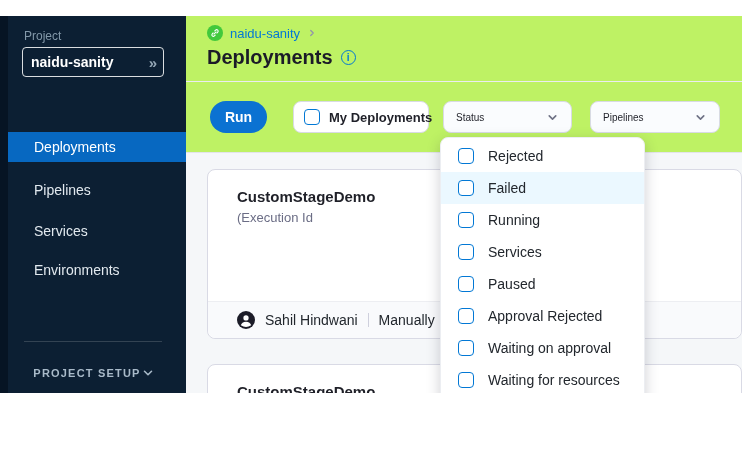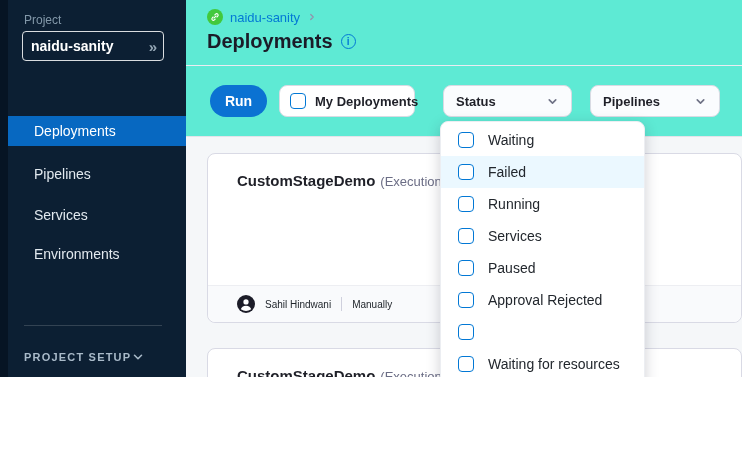--- a/index.html
+++ b/index.html
@@ -1,83 +1,83 @@
 <!DOCTYPE html>
 <html><head>
 <meta charset="utf-8">
 <style>
   * { margin:0; padding:0; box-sizing:border-box; }
   body { font-family:"Liberation Sans", sans-serif; background:#fff; }
-  .screen { position:relative; width:742px; height:377px; overflow:hidden; background:#5eead4; }
+  .screen { position:relative; width:742px; height:377px; overflow:hidden; background:#bef264;margin-top:16px; }
 
   
   .sidebar { position:absolute; left:0; top:0; width:186px; height:463px; background:#0c1f33; }
   .edge-strip { position:absolute; left:0; top:0; width:8px; height:463px; background:#061424; }
   .proj-label { position:absolute; left:24px; top:13px; font-size:12px; color:#8398a9; }
   .proj-box { position:absolute; left:22px; top:31px; width:142px; height:30px;
     border:1px solid rgba(255,255,255,.85); border-radius:4px; display:flex; align-items:center; padding:0 8px; }
   .proj-box input { flex:1; min-width:0; background:transparent; border:none; outline:none;
     color:#fff; font-size:14px; font-weight:700; font-family:"Liberation Sans", sans-serif; }
   .dbl-chevron { color:#93a5b4; font-size:15px; font-weight:700; letter-spacing:-2px; cursor:pointer; }
   .nav-item { position:absolute; left:8px; width:178px; height:28px; display:flex; align-items:center;
     padding-left:26px; color:#e2e9ef; font-size:14px; font-weight:500; cursor:pointer; }
   .nav-item.active { background:#0768c1; height:30px; color:#fff; }
   .side-divider { position:absolute; left:24px; top:325px; width:138px; height:1px; background:rgba(255,255,255,.16); }
   .section-row { position:absolute; left:24px; top:348px; width:140px; height:18px; display:flex;
-    align-items:center; justify-content:flex-start; cursor:pointer; }
+    align-items:center; justify-content:center; cursor:pointer; }
   .section-label { color:#a9bac9; font-size:11px; font-weight:700; letter-spacing:1.2px; }
   .chev { width:14px; height:14px; color:#a9bac9; }
 
   
   .breadcrumb { position:absolute; left:207px; top:9px; display:flex; align-items:center; gap:7px; }
   .green-dot { width:16px; height:16px; border-radius:50%; background:#42c93c; display:flex;
     align-items:center; justify-content:center; }
   .green-dot svg { width:10px; height:10px; }
   .crumb-link { color:#0278d5; font-size:13px; font-weight:500; cursor:pointer; }
   .crumb-chev { width:10px; height:10px; color:#9293ab; transform:rotate(-90deg); }
   .title-row { position:absolute; left:207px; top:30px; display:flex; align-items:center; gap:8px; }
   .page-title { font-size:20px; font-weight:700; color:#1b1b28; }
   .info-icon { width:15px; height:15px; border:1.4px solid #0278d5; border-radius:50%; color:#0278d5;
     font-size:10px; font-weight:700; display:flex; align-items:center; justify-content:center; cursor:pointer; }
 
   
   .toolbar-sep { position:absolute; left:186px; top:65px; width:556px; height:1px; background:#ebecf1; }
   .run-btn { position:absolute; left:210px; top:85px; width:57px; height:32px; background:#0b72d2;
     border:none; border-radius:16px; color:#fff; font-size:14px; font-weight:700; cursor:pointer;
     font-family:"Liberation Sans", sans-serif; }
-  .mydep { position:absolute; left:279px; top:85px; width:136px; height:32px; background:#fff;
+  .mydep { position:absolute; left:293px; top:85px; width:136px; height:32px; background:#fff;
     border:1px solid #d8dbe3; border-radius:8px; display:flex; align-items:center; gap:9px;
     padding:0 10px; cursor:pointer; }
   .cb { width:16px; height:16px; min-width:16px; background:#fff; border:1.6px solid #0278d5;
     border-radius:4px; cursor:pointer; }
   .mydep-label { font-size:13px; font-weight:600; color:#1f2028; white-space:nowrap; }
   .select { position:absolute; top:85px; height:32px; background:#fafcfe; border:1px solid #d8dbe3;
     border-radius:8px; display:flex; align-items:center; justify-content:space-between;
     padding:0 12px; cursor:pointer; }
   .select-status { left:443px; width:129px; }
   .select-pipelines { left:590px; width:130px; }
-  .select-label { font-size:13px; font-weight:700; color:#1f2028; }
+  .select-label { font-size:10px; font-weight:400; color:#1f2028; }
   .select .chev { color:#6f7286; width:13px; height:13px; }
 
   
   .content-bg { position:absolute; left:186px; top:136px; width:556px; height:327px;
     background:#f5f7f9; border-top:1px solid #e3e4ea; }
   .card { position:absolute; left:207px; width:535px; background:#fff; border:1px solid #d9dae5;
     border-radius:8px; }
   .card1 { top:153px; height:170px; }
   .card2 { top:348px; height:130px; }
   .card-title { position:absolute; left:29px; top:18px; display:flex; align-items:baseline; gap:5px;
-    white-space:nowrap; overflow:hidden; }
+    white-space:nowrap; overflow:hidden;flex-direction:column; }
   .card-name { font-size:15px; font-weight:700; color:#1f2028; }
   .card-meta { font-size:13px; color:#6b6d85; }
   .card-footer { position:absolute; left:0; bottom:0; width:100%; height:37px; background:#f9fafc;
     border-top:1px solid #edeef2; border-radius:0 0 8px 8px; display:flex; align-items:center;
     gap:10px; padding-left:29px; }
   .avatar { width:18px; height:18px; }
-  .footer-name, .footer-trigger { font-size:10px; color:#22272d; }
+  .footer-name, .footer-trigger { font-size:14px; color:#22272d; }
   .vline { width:1px; height:14px; background:#cfd0dd; }
 
   
   .menu { position:absolute; left:440px; top:121px; width:205px; height:321px; background:#fff;
     border:1px solid #eceef2; border-radius:8px; box-shadow:0 4px 14px rgba(40,41,61,.22);
     padding-top:2px; z-index:10; }
   .opt { height:32px; display:flex; align-items:center; gap:14px; padding-left:17px; cursor:pointer; }
   .opt.hl { background:#ebf8ff; }
   .opt-label { font-size:14px; color:#22272d; }
 </style>
@@ -176,21 +176,21 @@
   <div class="card card2">
     <div class="card-title">
       <span class="card-name">CustomStageDemo</span>
       <span class="card-meta">(Execution Id</span>
     </div>
   </div>
 
   <div class="menu">
     <div class="opt">
         <span class="cb"></span>
-        <span class="opt-label">Waiting</span>
+        <span class="opt-label">Rejected</span>
       </div>
     <div class="opt hl">
         <span class="cb"></span>
         <span class="opt-label">Failed</span>
       </div>
     <div class="opt">
         <span class="cb"></span>
         <span class="opt-label">Running</span>
       </div>
     <div class="opt">
@@ -200,20 +200,21 @@
     <div class="opt">
         <span class="cb"></span>
         <span class="opt-label">Paused</span>
       </div>
     <div class="opt">
         <span class="cb"></span>
         <span class="opt-label">Approval Rejected</span>
       </div>
     <div class="opt">
         <span class="cb"></span>
+        <span class="opt-label">Waiting on approval</span>
       </div>
     <div class="opt">
         <span class="cb"></span>
         <span class="opt-label">Waiting for resources</span>
       </div>
   </div>
 
 </div>
 
 </body></html>

